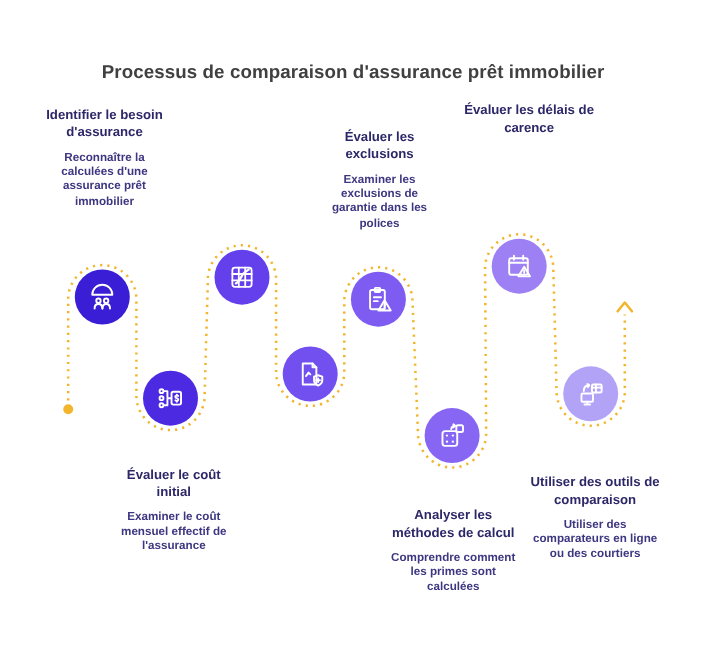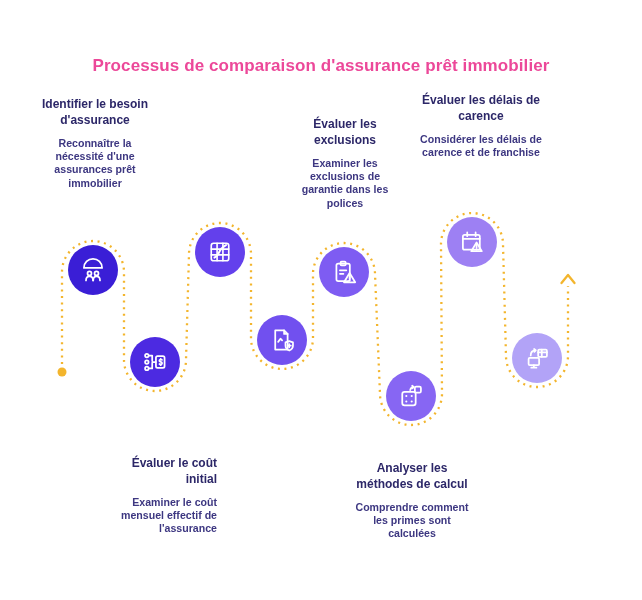--- a/index.html
+++ b/index.html
@@ -12,21 +12,21 @@
     font-family: "Liberation Sans", sans-serif;
   }
   .main-title {
     position: absolute;
     left: 0; right: 0;
     top: 56px;
     margin: 0;
     text-align: center;
     font-size: 17px;
     font-weight: 700;
-    color: #ec4899;
+    color: #404040;
     letter-spacing: 0.1px;
   }
   .flow-svg {
     position: absolute;
     left: 0; top: 0;
     width: 642px; height: 600px;
     z-index: 1;
   }
   .step-circle {
     position: absolute;
@@ -61,21 +61,21 @@
   .circle-0 { left: 68px;  top: 245px; }
   .circle-1 { left: 130px; top: 337px; }
   .circle-2 { left: 195px; top: 227px; }
   .circle-3 { left: 257px; top: 315px; }
   .circle-4 { left: 319px; top: 247px; }
   .circle-5 { left: 386px; top: 371px; }
   .circle-6 { left: 447px; top: 217px; }
   .circle-7 { left: 512px; top: 333px; }
   
   .text-0 { left: 38px;  top: 97px;  width: 114px; }
-  .text-1 { left: 99px;  top: 456px; width: 118px; text-align: right; }
+  .text-1 { left: 99px;  top: 424px; width: 118px; }
   .text-2 { left: 161px; top: 127px; width: 120px; }
   .text-3 { left: 223px; top: 406px; width: 118px; }
   .text-4 { left: 291px; top: 117px; width: 108px; }
   .text-5 { left: 351px; top: 461px; width: 122px; }
   .text-6 { left: 416px; top: 93px;  width: 130px; }
   .text-7 { left: 477px; top: 431px; width: 128px; }
 </style>
 </head>
 <body>
 
@@ -168,32 +168,35 @@
       <path d="M13 7.2 H20.5 M16.1 4.8 V11"></path>
       <path d="M6.6 9.8 C6.6 7.1 8.3 5.5 10.7 5.4"></path>
       <path d="M9.5 4.3 L10.9 5.4 L9.7 6.7"></path>
       <rect x="4.8" y="11.8" width="9" height="6.4" rx="1"></rect>
       <path d="M9.3 18.2 V19.7 M7.1 20.3 H11.5"></path>
     </svg>
   </div>
 
   <div class="step-text text-0">
     <h3>Identifier le besoin d'assurance</h3>
-    <p>Reconnaître la nécessité d'une assurances prêt immobilier</p>
+    <p>Reconnaître la calculées d'une assurance prêt immobilier</p>
   </div>
   <div class="step-text text-1">
     <h3>Évaluer le coût initial</h3>
     <p>Examiner le coût mensuel effectif de l'assurance</p>
   </div>
   <div class="step-text text-4">
     <h3>Évaluer les exclusions</h3>
     <p>Examiner les exclusions de garantie dans les polices</p>
   </div>
   <div class="step-text text-5">
     <h3>Analyser les méthodes de calcul</h3>
     <p>Comprendre comment les primes sont calculées</p>
   </div>
   <div class="step-text text-6">
     <h3>Évaluer les délais de carence</h3>
-    <p>Considérer les délais de carence et de franchise</p>
+  </div>
+  <div class="step-text text-7">
+    <h3>Utiliser des outils de comparaison</h3>
+    <p>Utiliser des comparateurs en ligne ou des courtiers</p>
   </div>
 
 </div>
 
 </body></html>

